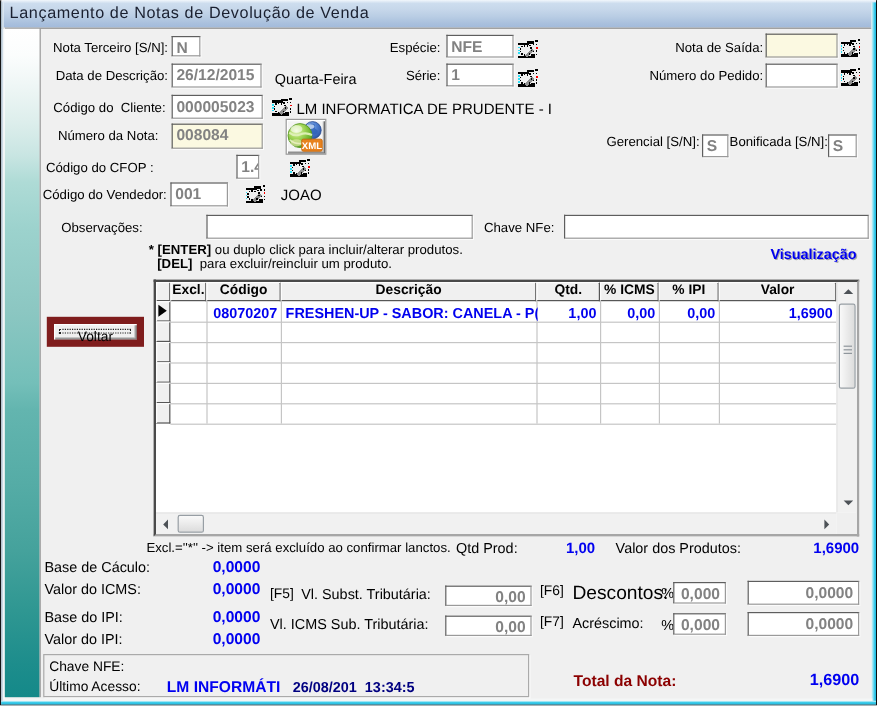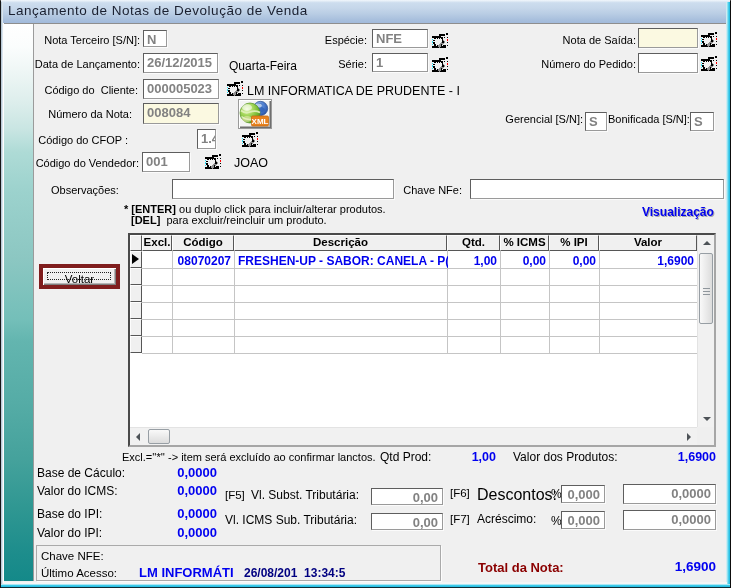--- a/index.html
+++ b/index.html
@@ -37,21 +37,21 @@
 
 <div class="a" style="left:4px;top:24px;width:30px;height:557px;border-right:1px solid #9b9b9b;background:linear-gradient(180deg,#ffffff 0%,#fbfdfd 4%,#f0f7f6 8%,#ddeeec 14%,#c8e5e2 19%,#aedbd6 23%,#9cd2cd 30%,#8cc7c2 42%,#74bfb9 53%,#63b5af 57%,#55aca6 68%,#45a29c 78%,#2f9792 87%,#1d8d8c 95%,#148989 100%)"></div>
 
 <div class="lblr" style="left:20px;top:34px;width:120px">Nota Terceiro [S/N]:</div>
 <div class="fld" style="left:143px;top:30px;width:24px;height:17px">N</div>
 <div class="lblr" style="left:280px;top:34px;width:87px">Espécie:</div>
 <div class="fld" style="left:372px;top:29px;width:56px;height:19px">NFE</div>
 <div class="lblr" style="left:540px;top:34px;width:96px">Nota de Saída:</div>
 <div class="fld yel" style="left:638px;top:28px;width:60px;height:20px"></div>
 
-<div class="lblr" style="left:20px;top:58px;width:120px">Data de Lançamento:</div>
+<div class="lblr" style="left:20px;top:58px;width:120px">Data de Descrição:</div>
 <div class="fld" style="left:143px;top:53px;width:75px;height:20px">26/12/2015</div>
 <div class="bb" style="left:229px;top:59px;font-size:12px">Quarta-Feira</div>
 <div class="lblr" style="left:300px;top:58px;width:67px">Série:</div>
 <div class="fld" style="left:372px;top:53px;width:56px;height:19px">1</div>
 <div class="lblr" style="left:530px;top:58px;width:106px">Número do Pedido:</div>
 <div class="fld" style="left:638px;top:53px;width:60px;height:20px"></div>
 
 <div class="lblr" style="left:20px;top:84px;width:118px">Código do&nbsp;&nbsp;Cliente:</div>
 <div class="fld" style="left:143px;top:79px;width:76px;height:20px">000005023</div>
 <div class="bb" style="left:247px;top:84px;font-size:12.5px">LM INFORMATICA DE PRUDENTE - I</div>
@@ -158,21 +158,21 @@
  <ellipse cx="8" cy="19" rx="5" ry="3" fill="#f4eec0" opacity="0.55"></ellipse>
  <rect x="12.5" y="16" width="17" height="10" rx="1.2" fill="#e8821e" stroke="#c56a10" stroke-width="0.8"></rect>
  <text x="21" y="24" font-family="Liberation Sans,sans-serif" font-size="8" font-weight="bold" fill="#fff" text-anchor="middle">XML</text>
 </svg>
 </div>
 
 <div class="lbl" style="left:124px;top:203px"><b>* [ENTER]</b> ou duplo click para incluir/alterar produtos.</div>
 <div class="lbl" style="left:131px;top:214px"><b>[DEL]</b>&nbsp; para excluir/reincluir um produto.</div>
 <div class="blu" style="left:642px;top:205px;font-size:12px;text-shadow:1px 1px 0 #a8a8a8">Visualização</div>
 
-<div class="a" style="left:39px;top:264px;width:81px;height:25px;background:#f0f0f0;border:4px solid #7f1d1d;box-shadow:inset 1px 1px 0 #ffffff,inset -1px -1px 0 #7e7e7e,inset -2px -2px 0 #b5b5b5">
+<div class="a" style="left:39px;top:264px;width:81px;height:25px;background:#f0f0f0;border:6px solid #7f1d1d;box-shadow:inset 1px 1px 0 #ffffff,inset -1px -1px 0 #7e7e7e,inset -2px -2px 0 #b5b5b5">
   <div class="a" style="left:4px;top:4px;right:5px;bottom:5px;border:1px dotted #222"></div>
   <div class="a" style="left:0;top:5px;width:100%;text-align:center;font-size:11.5px">Voltar</div>
 </div>
 
 <div class="a" id="grid" style="left:128px;top:233px;width:588px;height:214px;border:2px solid;border-color:#4a4a4a #a6a6a6 #a6a6a6 #4a4a4a;background:#fff">
 
   <div class="hc" style="left:0;width:12px"></div>
   <div class="hc" style="left:12px;width:30px">Excl.</div>
   <div class="hc" style="left:42px;width:62px">Código</div>
   <div class="hc" style="left:104px;width:213px">Descrição</div>

